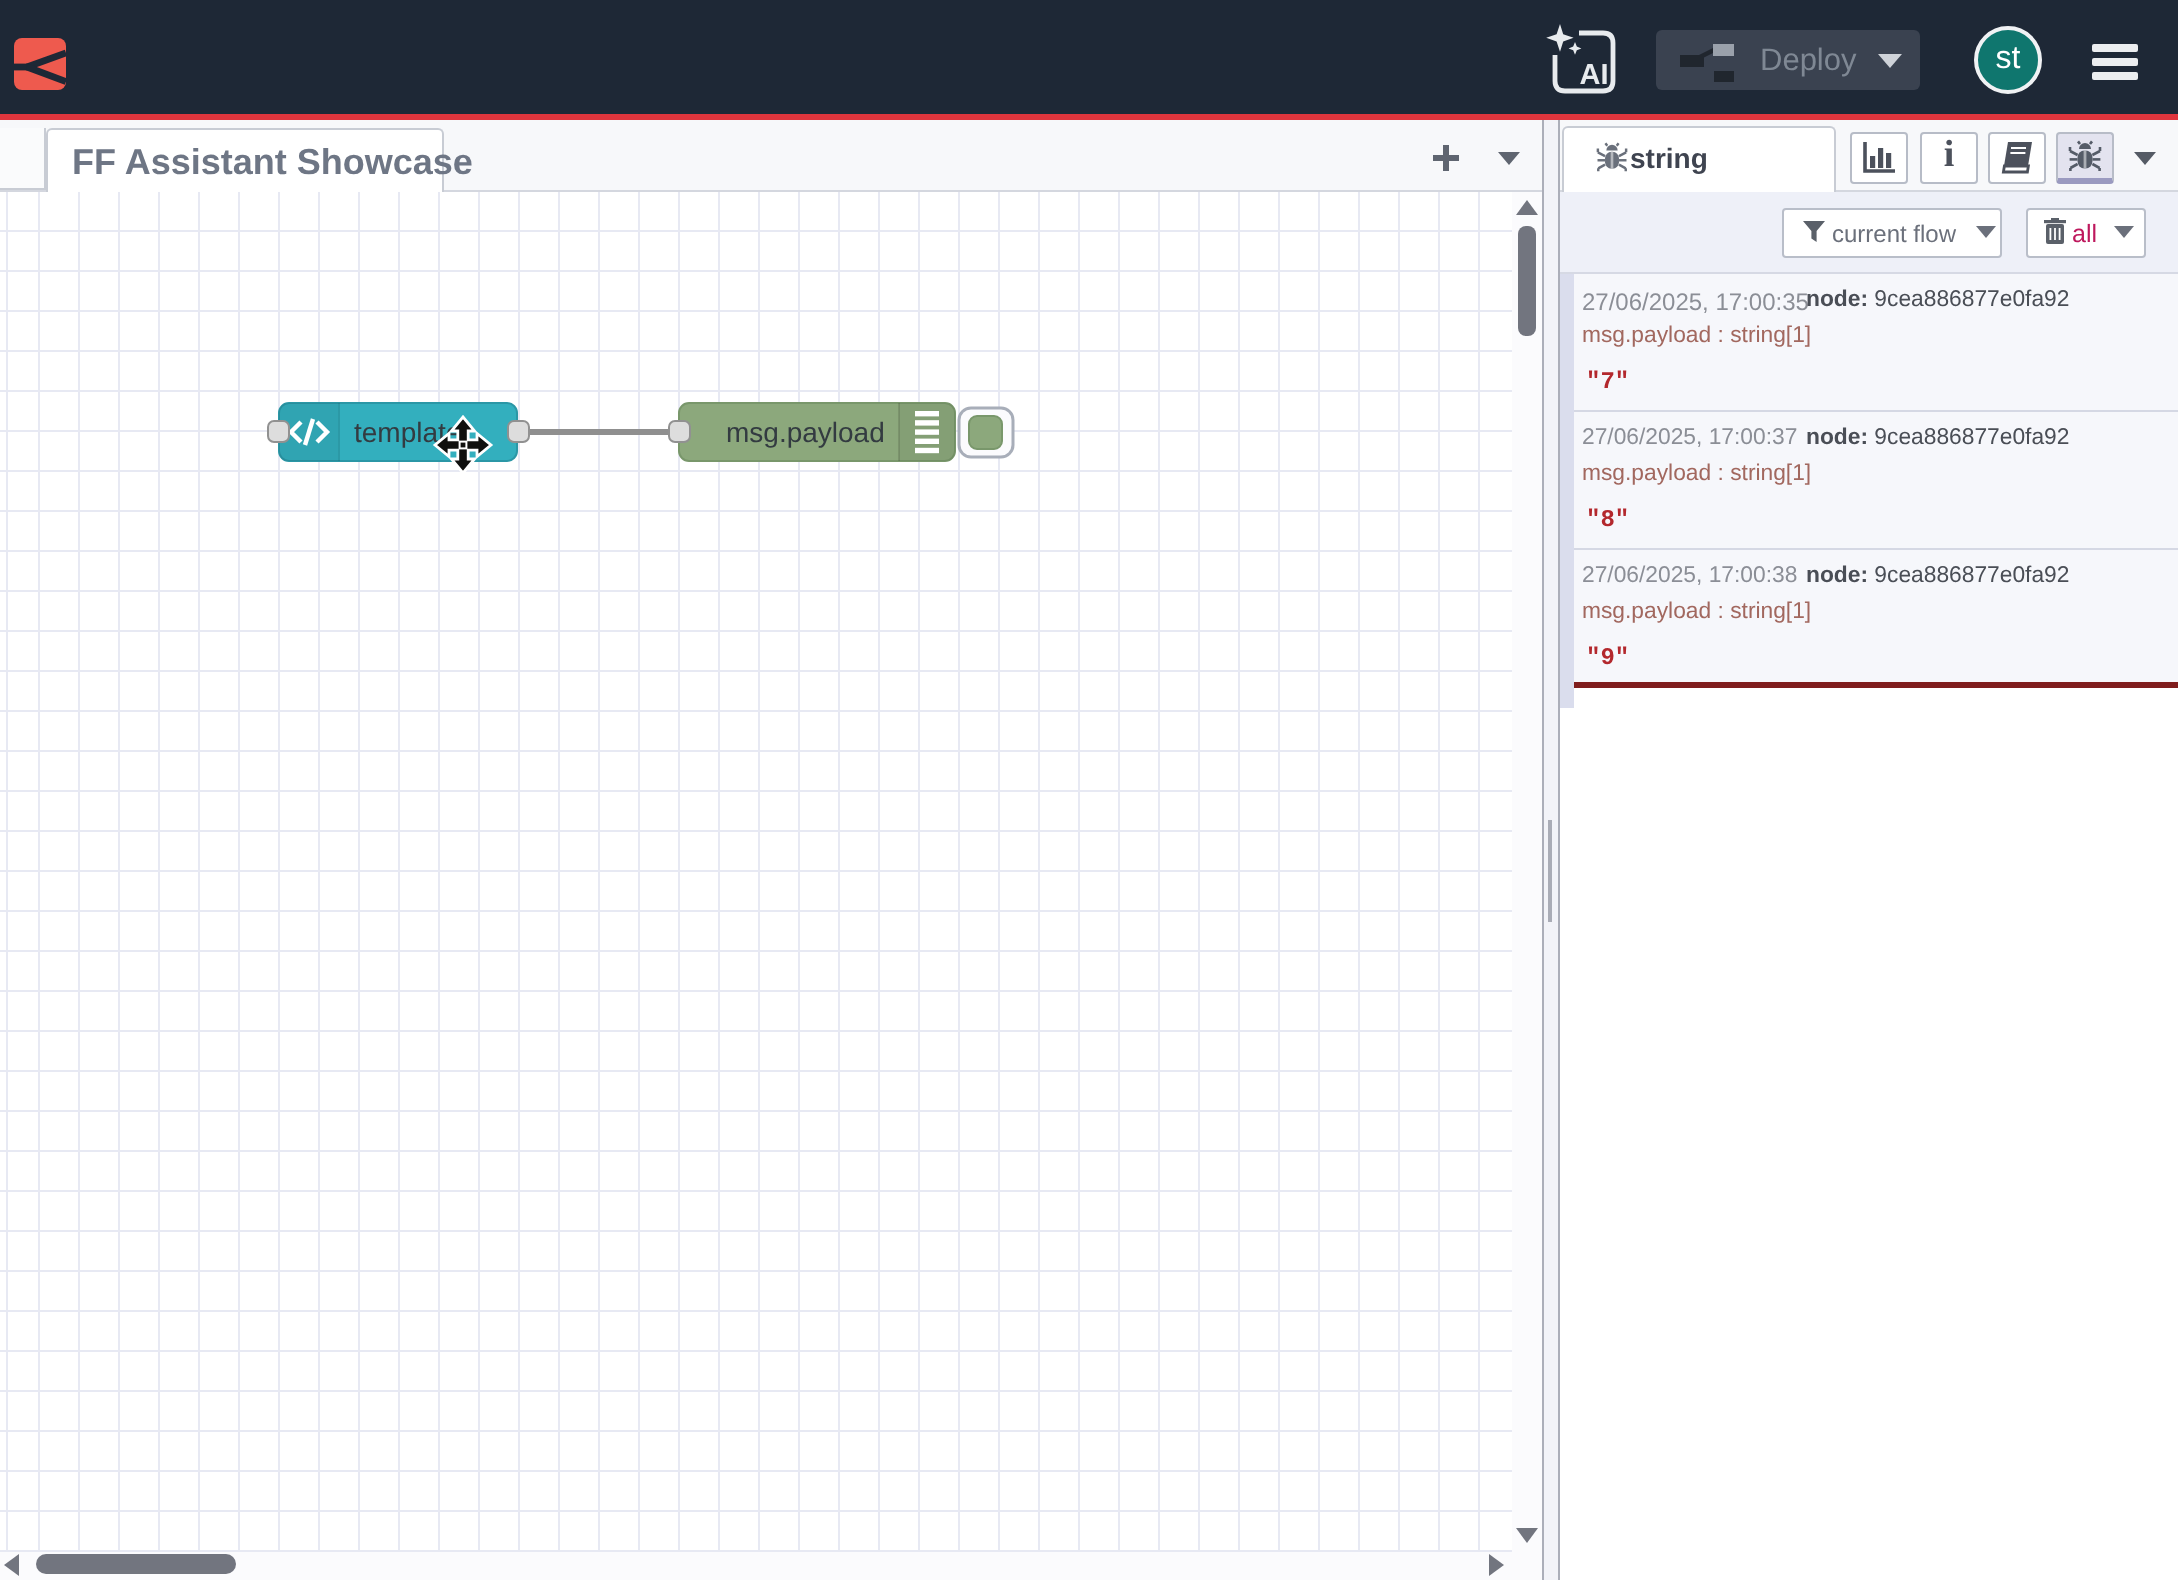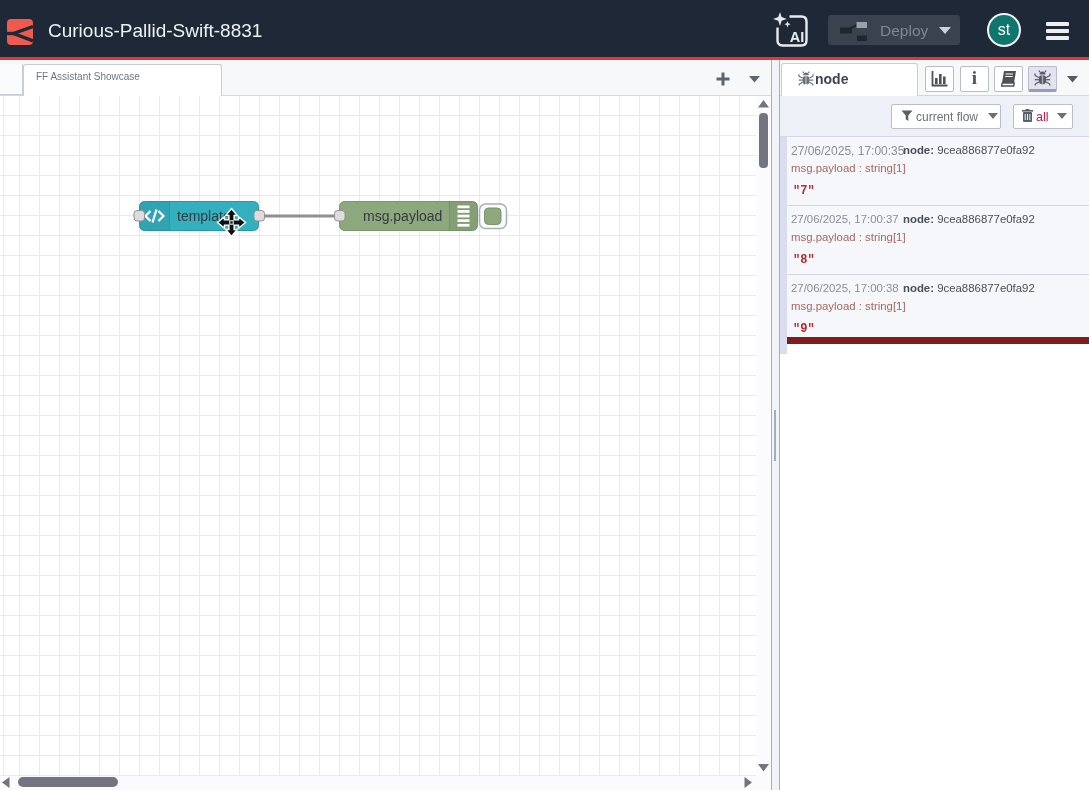--- a/index.html
+++ b/index.html
@@ -15,21 +15,20 @@
   <div class="abs" style="left:0;top:57px;width:1089px;height:3px;background:#df353d;"></div>
 
   <div class="abs" style="left:7px;top:19px;width:26px;height:26px;background:#ee5a4e;border-radius:4px;"></div>
   <svg class="abs" style="left:7px;top:19px;" width="26" height="26" viewBox="0 0 26 26">
     <g stroke="#1e2836" stroke-width="3.4" fill="none">
       <path d="M0,14.5 L7.5,14.5"></path>
       <path d="M6.5,14.5 L26,7.5"></path>
       <path d="M6.5,14.5 L26,21.8"></path>
     </g>
   </svg>
-  <div class="abs" style="left:48px;top:20px;font-size:19px;color:#eef1f4;">Curious-Pallid-Swift-8831</div>
 
   <svg class="abs" style="left:772px;top:11px;" width="40" height="40" viewBox="0 0 40 40">
     <path d="M17.5,5.5 L29.5,5.5 Q34.5,5.5 34.5,10.5 L34.5,29.5 Q34.5,34.5 29.5,34.5 L10.5,34.5 Q5.5,34.5 5.5,29.5 L5.5,16.5" fill="none" stroke="#e8ebee" stroke-width="2.4"></path>
     <path d="M8,1 L9.6,6.1 L14.8,7.9 L9.6,9.7 L8,14.9 L6.3,9.7 L1.1,7.9 L6.3,6.1 Z" fill="#e8ebee"></path>
     <path d="M15.5,10 L16.4,12.3 L18.7,13.2 L16.4,14.1 L15.5,16.4 L14.6,14.1 L12.3,13.2 L14.6,12.3 Z" fill="#e8ebee"></path>
     <text x="25" y="31" font-size="14.5" font-weight="bold" fill="#e8ebee" text-anchor="middle" font-family="Liberation Sans">AI</text>
   </svg>
 
   <div class="abs" style="left:828px;top:15px;width:132px;height:30px;background:#3a4250;border-radius:3px;"></div>
   <svg class="abs" style="left:836px;top:19px;" width="36" height="24" viewBox="0 0 36 24">
@@ -45,21 +44,21 @@
 
   <div class="abs" style="left:987px;top:13px;width:34px;height:34px;border-radius:50%;background:#0f766e;border:2.5px solid #f0f2f4;box-sizing:border-box;text-align:center;line-height:29px;font-size:16px;color:#fff;">st</div>
 
   <div class="abs" style="left:1046px;top:22px;width:23px;height:4px;background:#eceef0;border-radius:1px;"></div>
   <div class="abs" style="left:1046px;top:29px;width:23px;height:4px;background:#eceef0;border-radius:1px;"></div>
   <div class="abs" style="left:1046px;top:36px;width:23px;height:4px;background:#eceef0;border-radius:1px;"></div>
 
   <div class="abs" style="left:0;top:60px;width:771px;height:36px;background:#f7f8fa;border-bottom:1px solid #d4d7df;box-sizing:border-box;"></div>
   <div class="abs" style="left:0;top:64px;width:23px;height:31px;background:#fafbfc;border-right:1px solid #c8ccd4;border-bottom:1px solid #c8ccd4;box-sizing:border-box;"></div>
   <div class="abs" style="left:23px;top:64px;width:199px;height:32px;background:#ffffff;border:1px solid #c8ccd4;border-bottom:none;border-radius:3px 3px 0 0;box-sizing:border-box;"></div>
-  <div class="abs" style="left:36px;top:71px;font-size:10px;font-weight:normal;color:#6e7685;">FF Assistant Showcase</div>
+  <div class="abs" style="left:36px;top:71px;font-size:18px;font-weight:bold;color:#6e7685;">FF Assistant Showcase</div>
   <svg class="abs" style="left:715px;top:71px;" width="16" height="16" viewBox="0 0 16 16">
     <path d="M8,1.5 L8,14.5 M1.5,8 L14.5,8" stroke="#5f6570" stroke-width="3"></path>
   </svg>
   <svg class="abs" style="left:749px;top:76px;" width="11" height="7" viewBox="0 0 11 7">
     <path d="M0,0 L11,0 L5.5,6.5 Z" fill="#5f6570"></path>
   </svg>
 
   <div class="abs" id="grid" style="left:0;top:96px;width:756px;height:680px;
      background-image:
        repeating-linear-gradient(to right, #e7e9f3 0px, #e7e9f3 1px, transparent 1px, transparent 20px),
@@ -145,21 +144,21 @@
     <g stroke="#6a707b" stroke-width="1.3" fill="none">
       <path d="M4.8,7.5 L1,5.5 M1,5.5 L1,3.5"></path>
       <path d="M12.2,7.5 L16,5.5 M16,5.5 L16,3.5"></path>
       <path d="M4.8,9.7 L0.8,9.7"></path>
       <path d="M12.2,9.7 L16.2,9.7"></path>
       <path d="M4.8,12 L1.2,14 M1.2,14 L1.2,15.5"></path>
       <path d="M12.2,12 L15.8,14 M15.8,14 L15.8,15.5"></path>
       <path d="M6,2 L5,0.7 M11,2 L12,0.7"></path>
     </g>
   </svg>
-  <div class="abs" style="left:815px;top:71px;font-size:14px;font-weight:bold;color:#3f4450;">node</div>
+  <div class="abs" style="left:815px;top:71px;font-size:14px;font-weight:bold;color:#3f4450;">string</div>
 
   <div class="abs" style="left:925px;top:66px;width:29px;height:26px;background:#fff;border:1px solid #b7bcc7;border-radius:2px;box-sizing:border-box;"></div>
   <div class="abs" style="left:960px;top:66px;width:29px;height:26px;background:#fff;border:1px solid #b7bcc7;border-radius:2px;box-sizing:border-box;"></div>
   <div class="abs" style="left:994px;top:66px;width:29px;height:26px;background:#fff;border:1px solid #b7bcc7;border-radius:2px;box-sizing:border-box;"></div>
   <div class="abs" style="left:1028px;top:66px;width:29px;height:26px;background:#e3e3ef;border:1px solid #b7bcc7;border-bottom:3px solid #9a9ac0;border-radius:2px;box-sizing:border-box;"></div>
 
   <svg class="abs" style="left:931px;top:71px;" width="17" height="16" viewBox="0 0 17 16">
     <path d="M1.5,0 L1.5,14.5 L16.5,14.5" stroke="#4c515c" stroke-width="1.8" fill="none"></path>
     <rect x="4" y="7" width="2.6" height="6" fill="#4c515c"></rect>
     <rect x="8" y="3" width="2.6" height="10" fill="#4c515c"></rect>
@@ -223,20 +222,20 @@
     <div style="position:absolute;left:116px;top:7px;font-size:11.4px;color:#4a4e56;"><b>node: </b>9cea886877e0fa92</div>
     <div style="position:absolute;left:4px;top:25px;font-size:11.4px;color:#a2685f;">msg.payload : string[1]</div>
     <div style="position:absolute;left:6px;top:47px;font-size:12px;font-family:'Liberation Mono',monospace;font-weight:bold;color:#b3282d;">"7"</div>
   </div>
   <div class="abs" style="left:787px;top:206px;width:302px;height:69px;background:#f6f7fb;border-bottom:1px solid #d5d8e4;box-sizing:border-box;">
     <div style="position:absolute;left:4px;top:7px;font-size:11.4px;color:#8b8e96;">27/06/2025, 17:00:37</div>
     <div style="position:absolute;left:116px;top:7px;font-size:11.4px;color:#4a4e56;"><b>node: </b>9cea886877e0fa92</div>
     <div style="position:absolute;left:4px;top:25px;font-size:11.4px;color:#a2685f;">msg.payload : string[1]</div>
     <div style="position:absolute;left:6px;top:47px;font-size:12px;font-family:'Liberation Mono',monospace;font-weight:bold;color:#b3282d;">"8"</div>
   </div>
-  <div class="abs" style="left:787px;top:275px;width:302px;height:69px;background:#f6f7fb;border-bottom:7px solid #7f1d1d;box-sizing:border-box;">
+  <div class="abs" style="left:787px;top:275px;width:302px;height:69px;background:#f6f7fb;border-bottom:3px solid #7f1d1d;box-sizing:border-box;">
     <div style="position:absolute;left:4px;top:7px;font-size:11.4px;color:#8b8e96;">27/06/2025, 17:00:38</div>
     <div style="position:absolute;left:116px;top:7px;font-size:11.4px;color:#4a4e56;"><b>node: </b>9cea886877e0fa92</div>
     <div style="position:absolute;left:4px;top:25px;font-size:11.4px;color:#a2685f;">msg.payload : string[1]</div>
     <div style="position:absolute;left:6px;top:47px;font-size:12px;font-family:'Liberation Mono',monospace;font-weight:bold;color:#b3282d;">"9"</div>
   </div>
 
 </div>
 
 </body></html>

